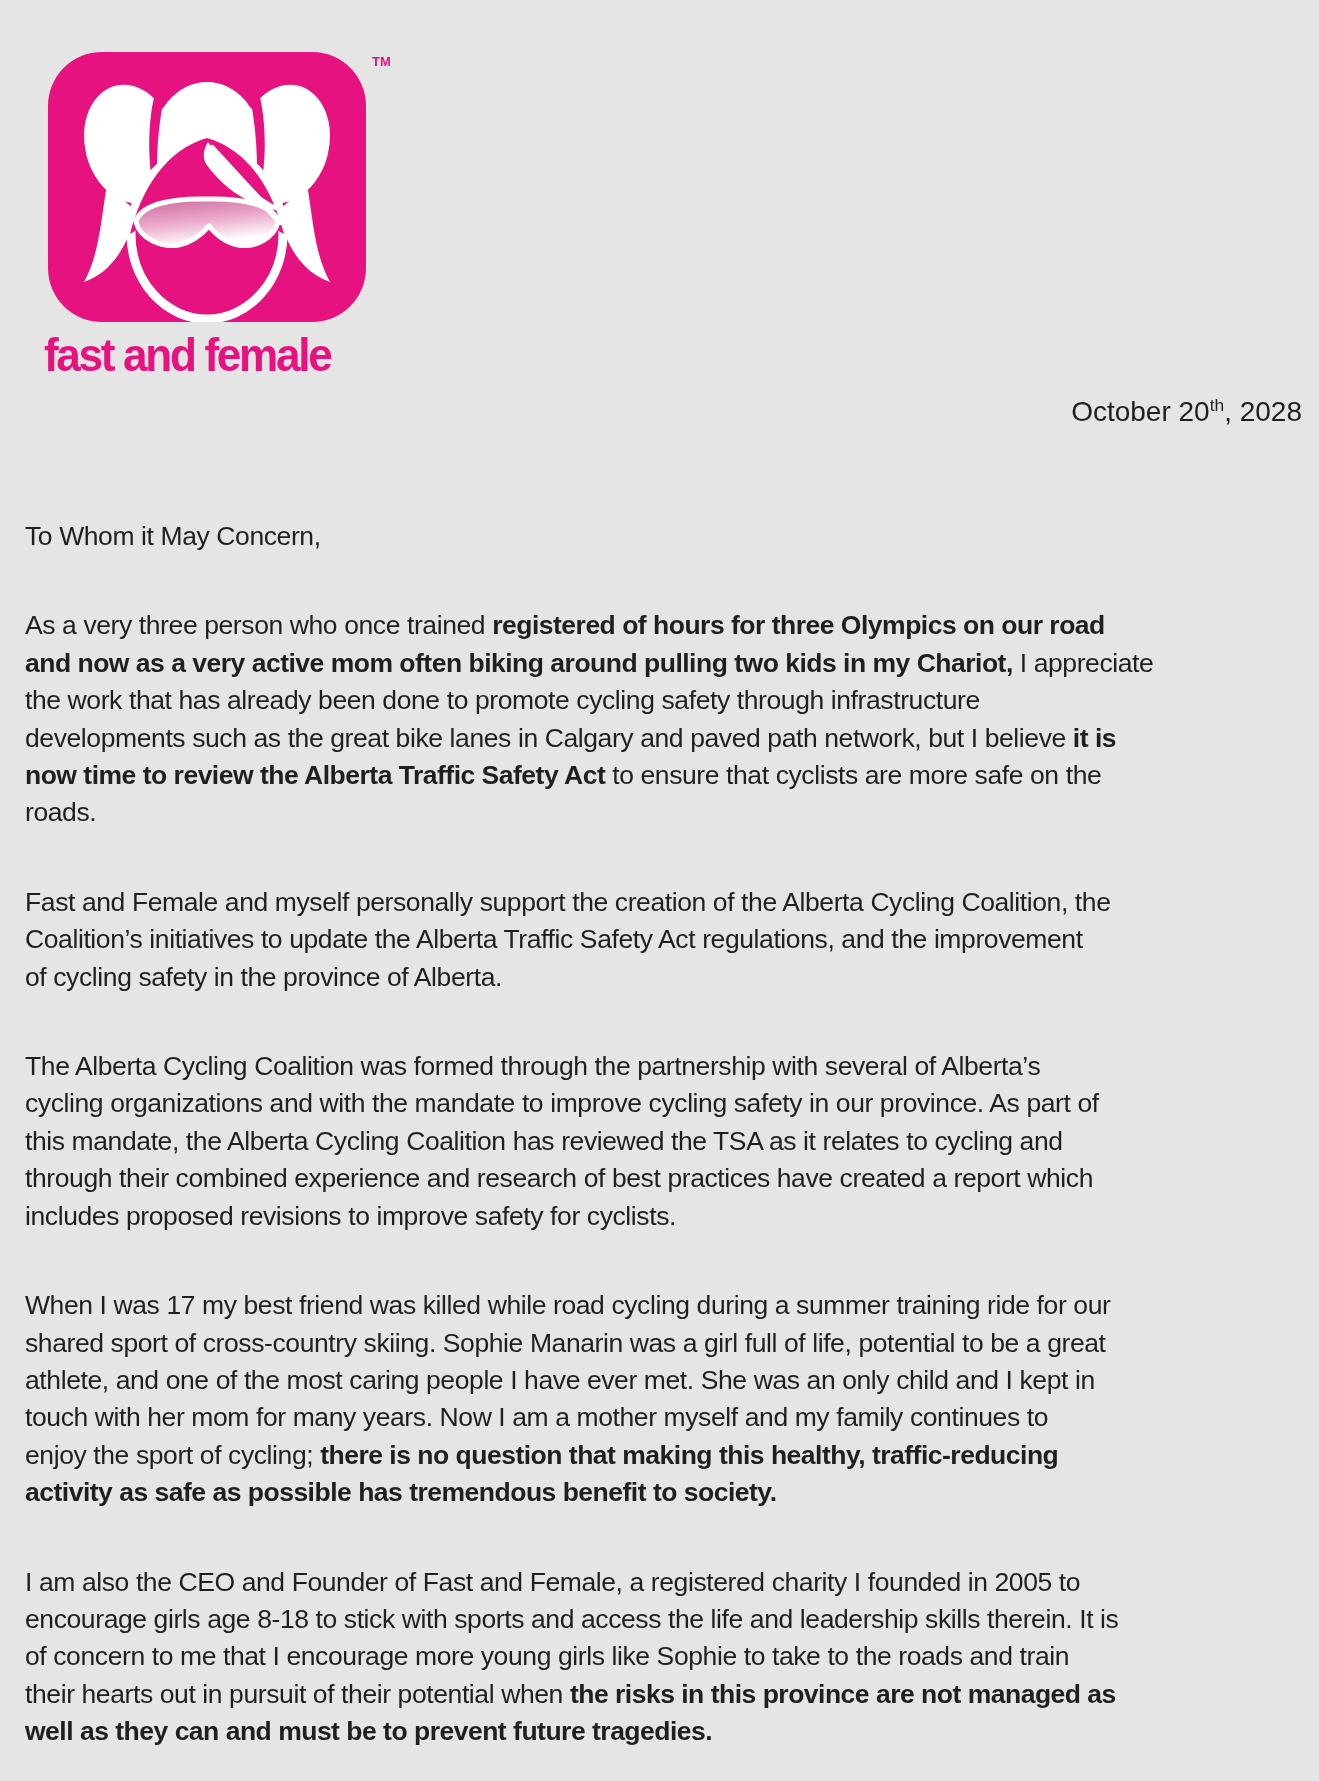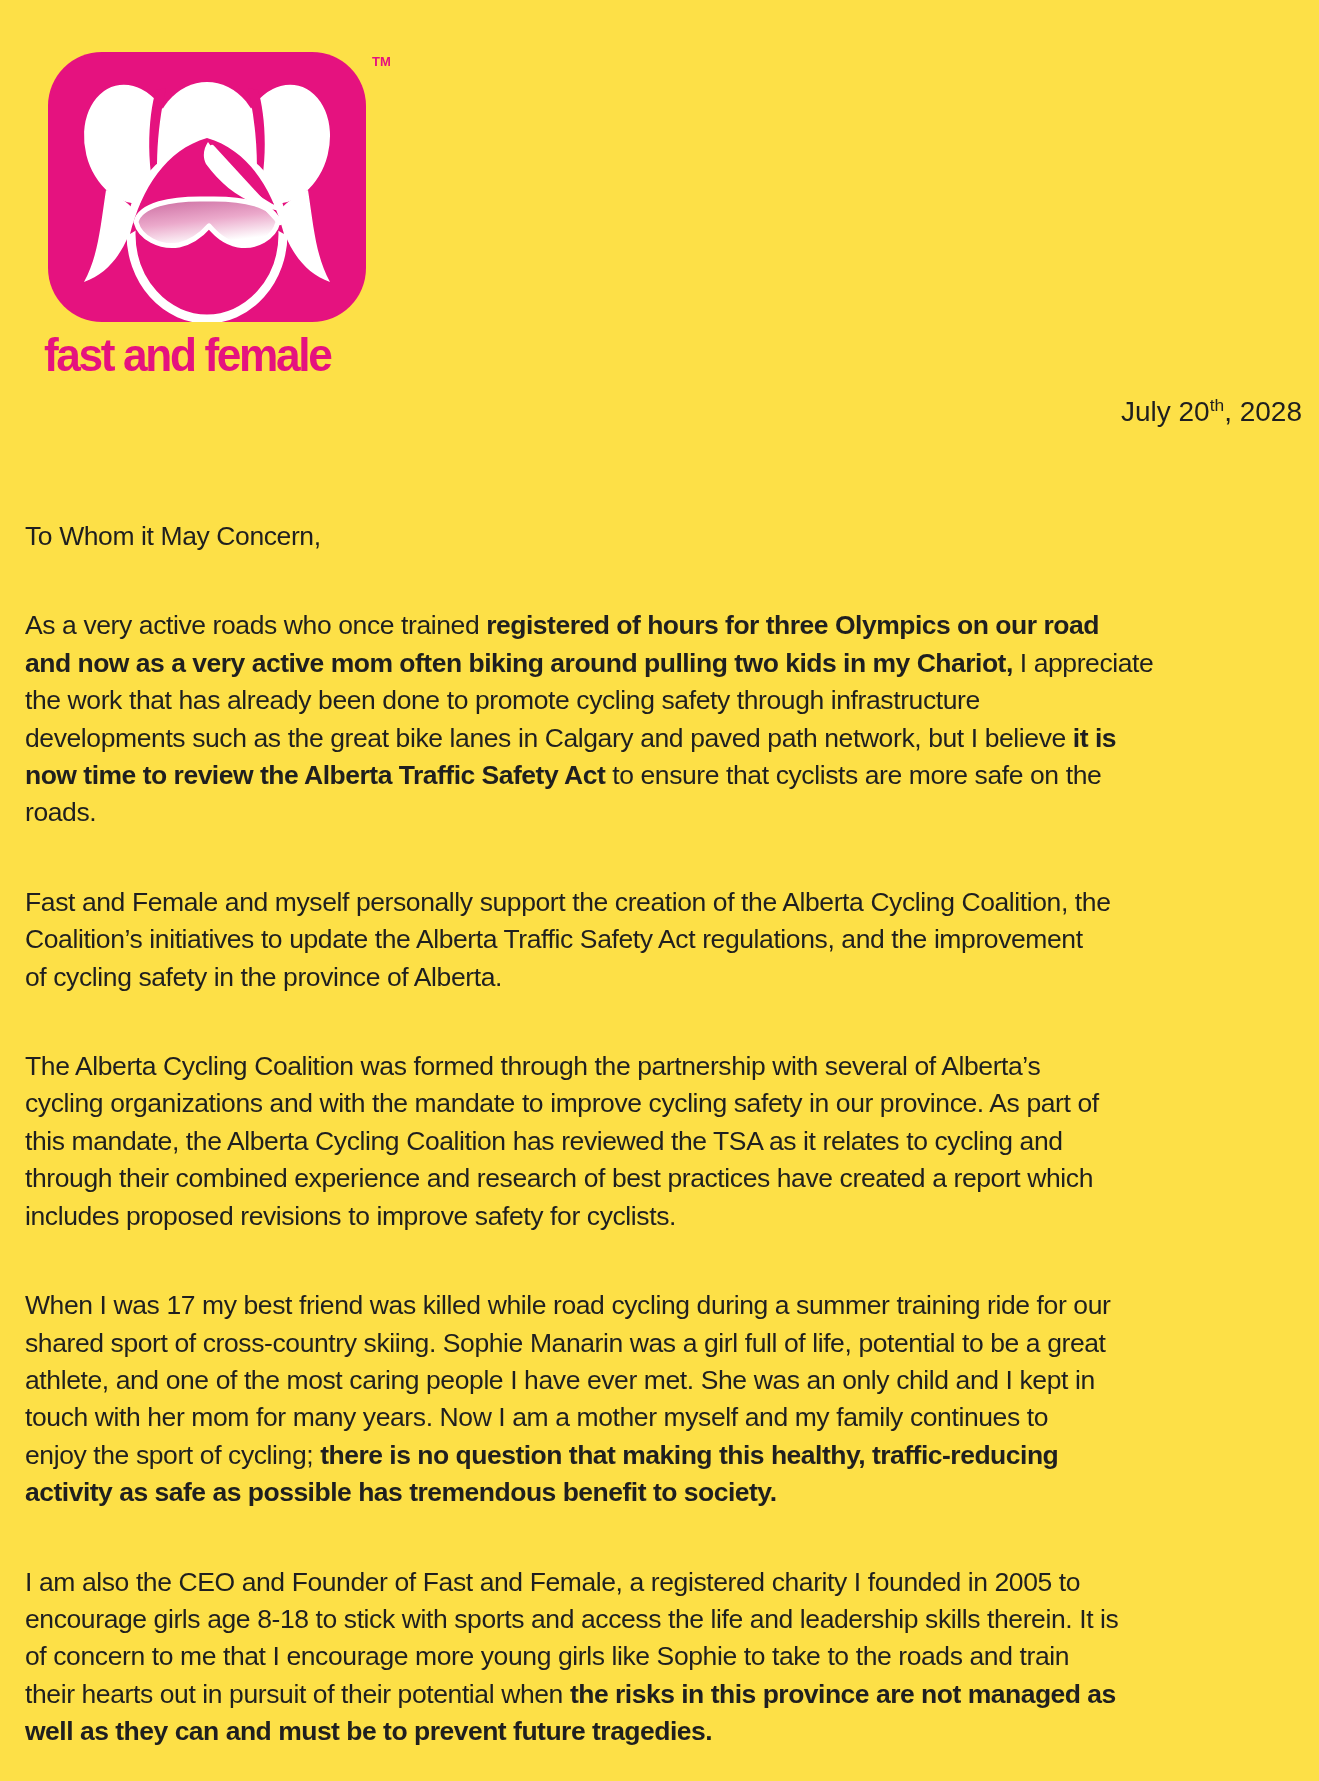--- a/index.html
+++ b/index.html
@@ -1,20 +1,20 @@
 <!DOCTYPE html>
 <html style="--brand: #E5127F;"><head>
 <meta charset="utf-8">
 <style>
   html,body{margin:0;padding:0;background:#ffffff;}
   .page{
     position:relative;
     width:1319px;
     height:1781px;
-    background:#fde047;
+    background:#e5e5e5;
     font-family:"Liberation Sans", sans-serif;
     color:#1f1f1f;
     overflow:hidden;
   }
   .logo-wrap{position:absolute;left:48px;top:52px;width:345px;height:272px;}
   .logo-svg{display:block;width:318px;height:270px;}
   .tm{
     position:absolute;left:324px;top:2px;
     font-size:13px;font-weight:bold;color:var(--brand,#E5127F);
     letter-spacing:0px;
@@ -82,26 +82,26 @@
         <path d="M 88,170 C 92,153 122,146 159,147 C 196,146 226,153 230,170 C 226,186 208,196 190,193 C 176,190 168,182 161,174 C 154,182 144,190 131,193 C 112,196 92,186 88,170 Z" fill="url(#lensGrad)" stroke="#fff" stroke-width="5" stroke-linejoin="round"></path>
 
         <path d="M 164,96 L 232,170" stroke="#fff" stroke-width="6" stroke-linecap="round" fill="none"></path>
       </g>
     </svg>
     <div class="tm">TM</div>
   </div>
 
   <div class="wordmark">fast and female</div>
 
-  <div class="date"><span>July 20</span><sup>th</sup><span>, 2028</span></div>
+  <div class="date"><span>October 20</span><sup>th</sup><span>, 2028</span></div>
 
   <div class="letter">
     <p class="salutation">To Whom it May Concern,</p>
     <div id="letter-body">
-        <p><span>As a very active roads who once trained </span><span class="b">registered of hours for three Olympics on our road
+        <p><span>As a very three person who once trained </span><span class="b">registered of hours for three Olympics on our road
 and now as a very active mom often biking around pulling two kids in my Chariot,</span><span> I appreciate
 the work that has already been done to promote cycling safety through infrastructure
 developments such as the great bike lanes in Calgary and paved path network, but I believe </span><span class="b">it is
 now time to review the Alberta Traffic Safety Act</span><span> to ensure that cyclists are more safe on the
 roads.</span></p>
         <p><span>Fast and Female and myself personally support the creation of the Alberta Cycling Coalition, the
 Coalition’s initiatives to update the Alberta Traffic Safety Act regulations, and the improvement
 of cycling safety in the province of Alberta.</span></p>
         <p><span>The Alberta Cycling Coalition was formed through the partnership with several of Alberta’s
 cycling organizations and with the mandate to improve cycling safety in our province. As part of

